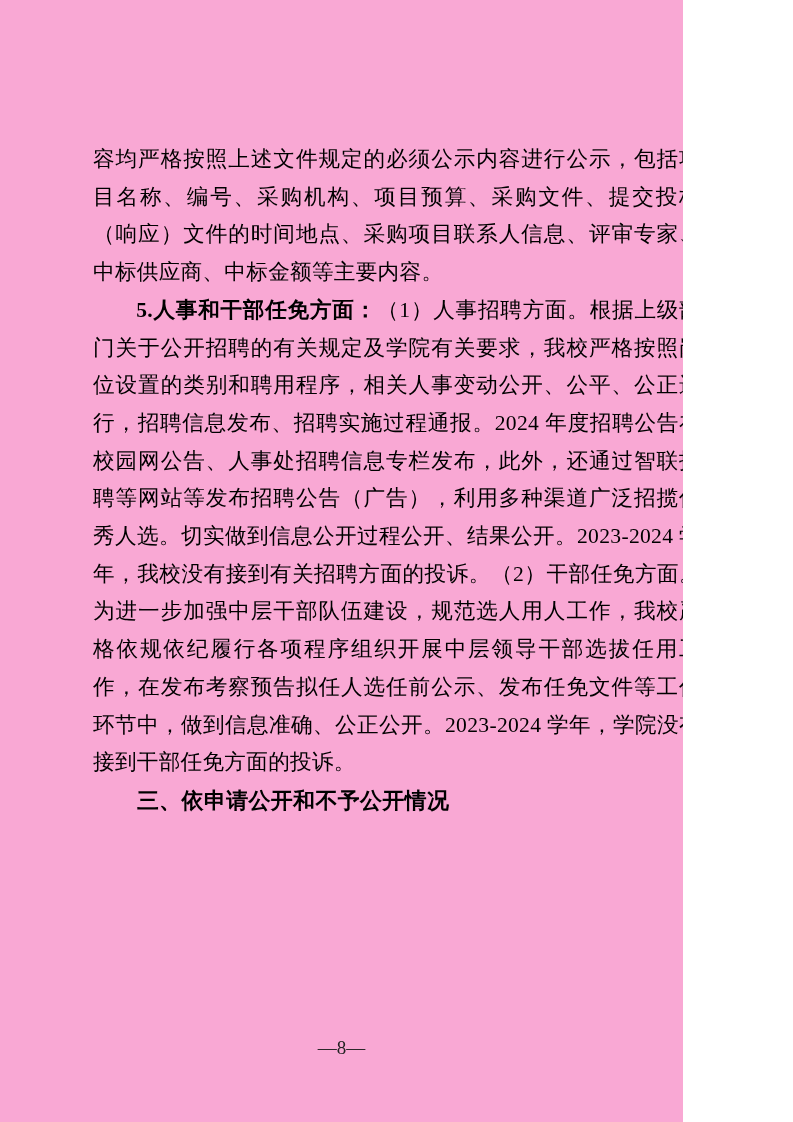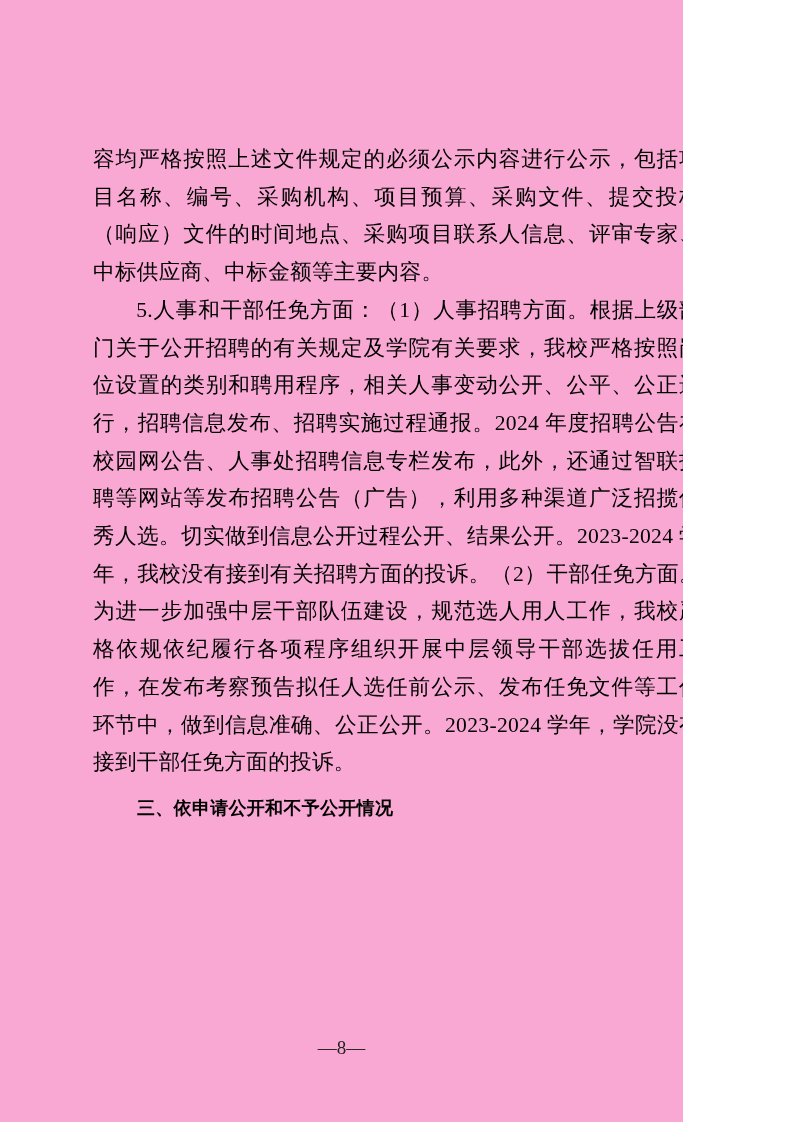--- a/index.html
+++ b/index.html
@@ -30,27 +30,27 @@
     text-justify: inter-ideograph;
     text-indent: 2em;
     letter-spacing: 0.3px;
     color: #000000;
     font-family: "Liberation Serif", serif;
   }
   .para.no-indent {
     text-indent: 0;
   }
   .lead-bold {
-    font-weight: normal;
+    font-weight: bold;
   }
   .heading {
-    margin: 8px;
+    margin: 0;
     font-family: "Liberation Sans", sans-serif;
     font-weight: bold;
-    font-size: 18px;
+    font-size: 22px;
     line-height: 37.7px;
     text-indent: 2em;
     letter-spacing: 0.3px;
     color: #000000;
   }
   .footer {
     position: absolute;
     left: 0;
     right: 0;
     top: 1036px;

